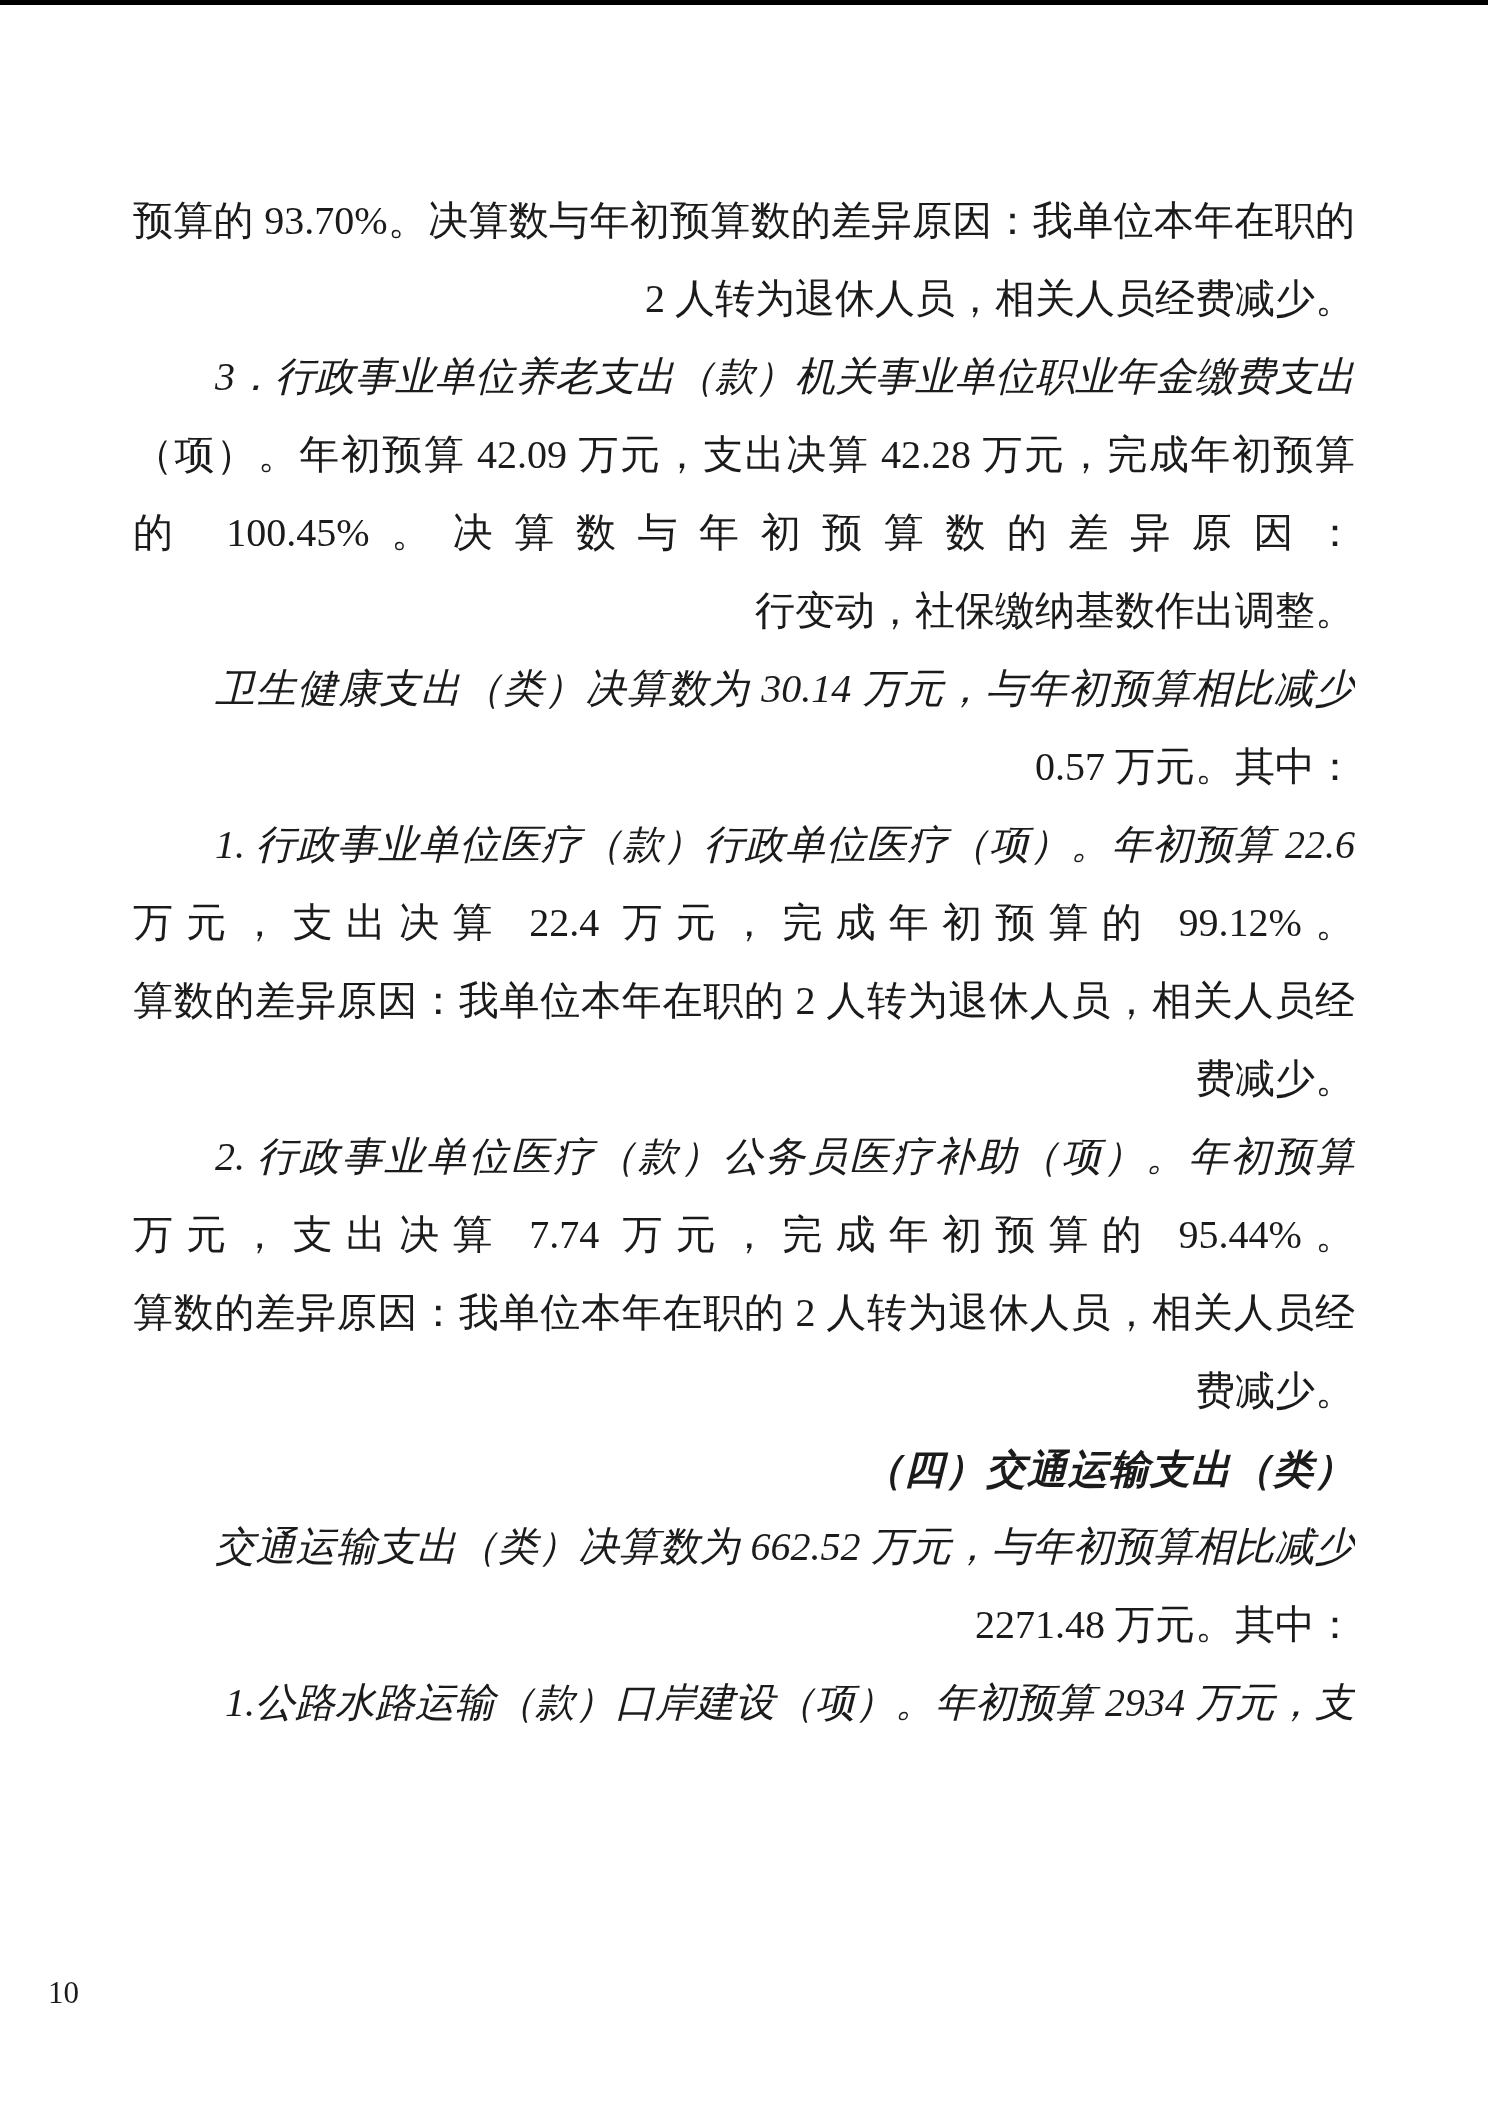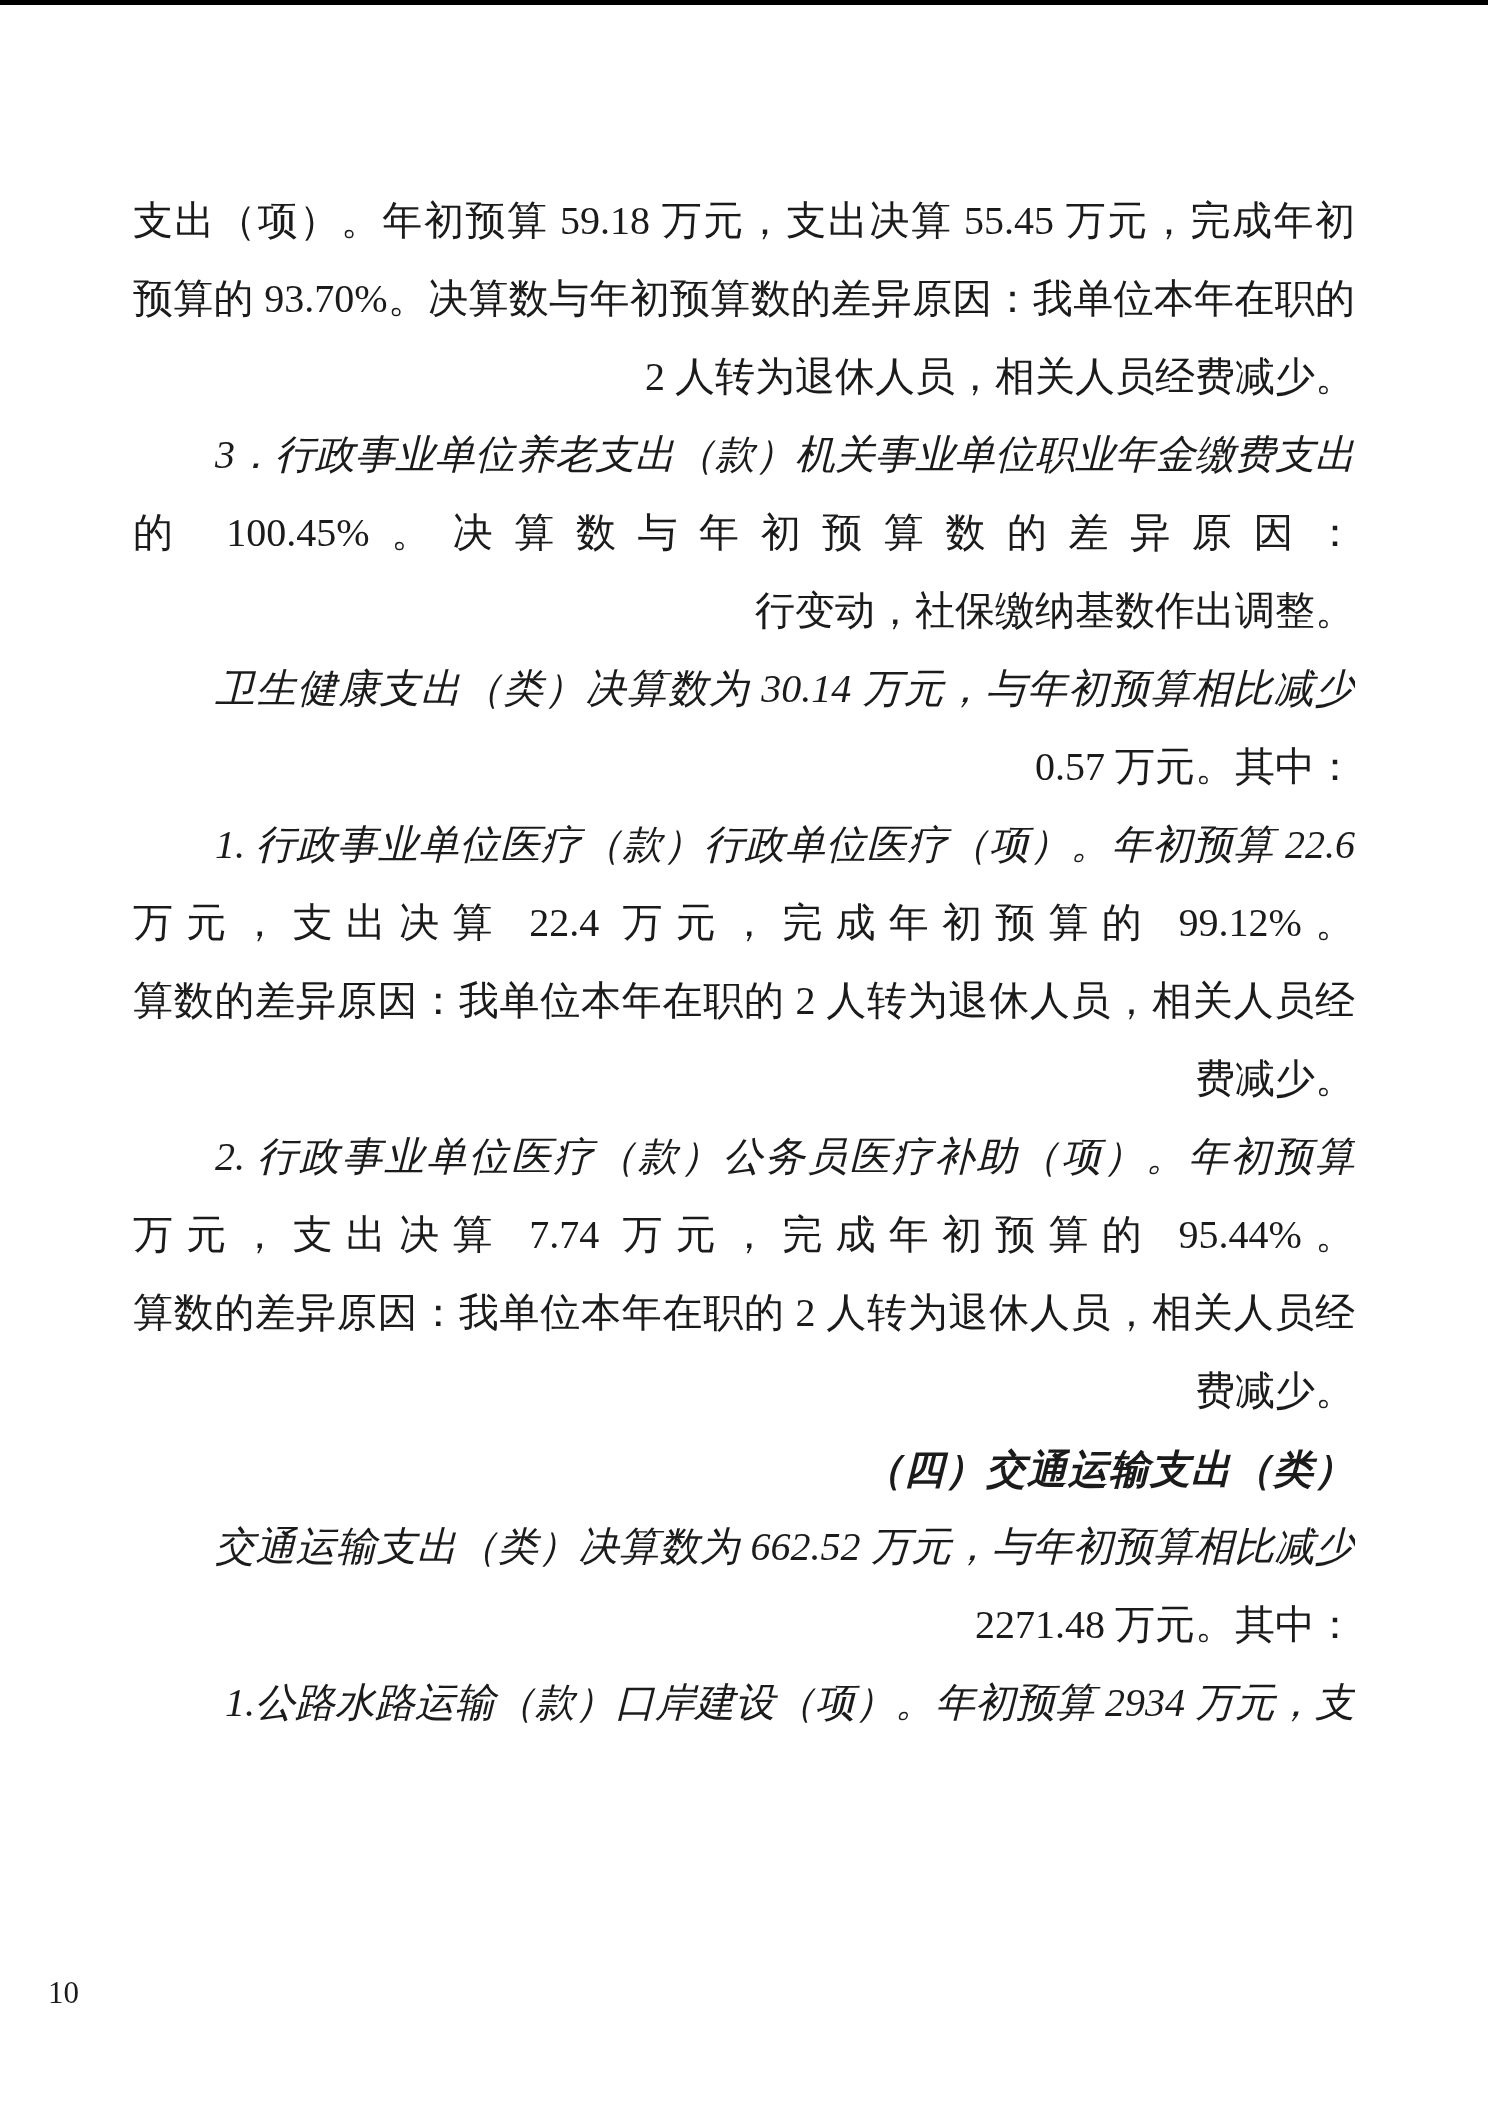--- a/index.html
+++ b/index.html
@@ -66,26 +66,26 @@
     font-family: "Liberation Serif", "DejaVu Serif", serif;
   }
 </style>
 </head>
 <body>
 
 <div class="page-root">
   <div class="scan-bar"></div>
   <main class="content" id="doc-body">
       <section>
-        <div class="line fill">支出（项）。年初预算 59.18 万元，支出决算 55.45 万元，完成年初</div>
         <div class="line fill">预算的 93.70%。决算数与年初预算数的差异原因：我单位本年在职的</div>
         <div class="line">2 人转为退休人员，相关人员经费减少。</div>
       </section>
       <section>
         <div class="line indent fill">3．行政事业单位养老支出（款）机关事业单位职业年金缴费支出</div>
+        <div class="line fill">（项）。年初预算 42.09 万元，支出决算 42.28 万元，完成年初预算</div>
         <div class="line fill">的 100.45%。决算数与年初预算数的差异原因：我单位本年人员薪资进</div>
         <div class="line">行变动，社保缴纳基数作出调整。</div>
       </section>
       <section>
         <div class="line indent fill">卫生健康支出（类）决算数为 30.14 万元，与年初预算相比减少</div>
         <div class="line">0.57 万元。其中：</div>
       </section>
       <section>
         <div class="line indent fill">1. 行政事业单位医疗（款）行政单位医疗（项）。年初预算 22.6</div>
         <div class="line fill">万元，支出决算 22.4 万元，完成年初预算的 99.12%。决算数与年初预</div>

